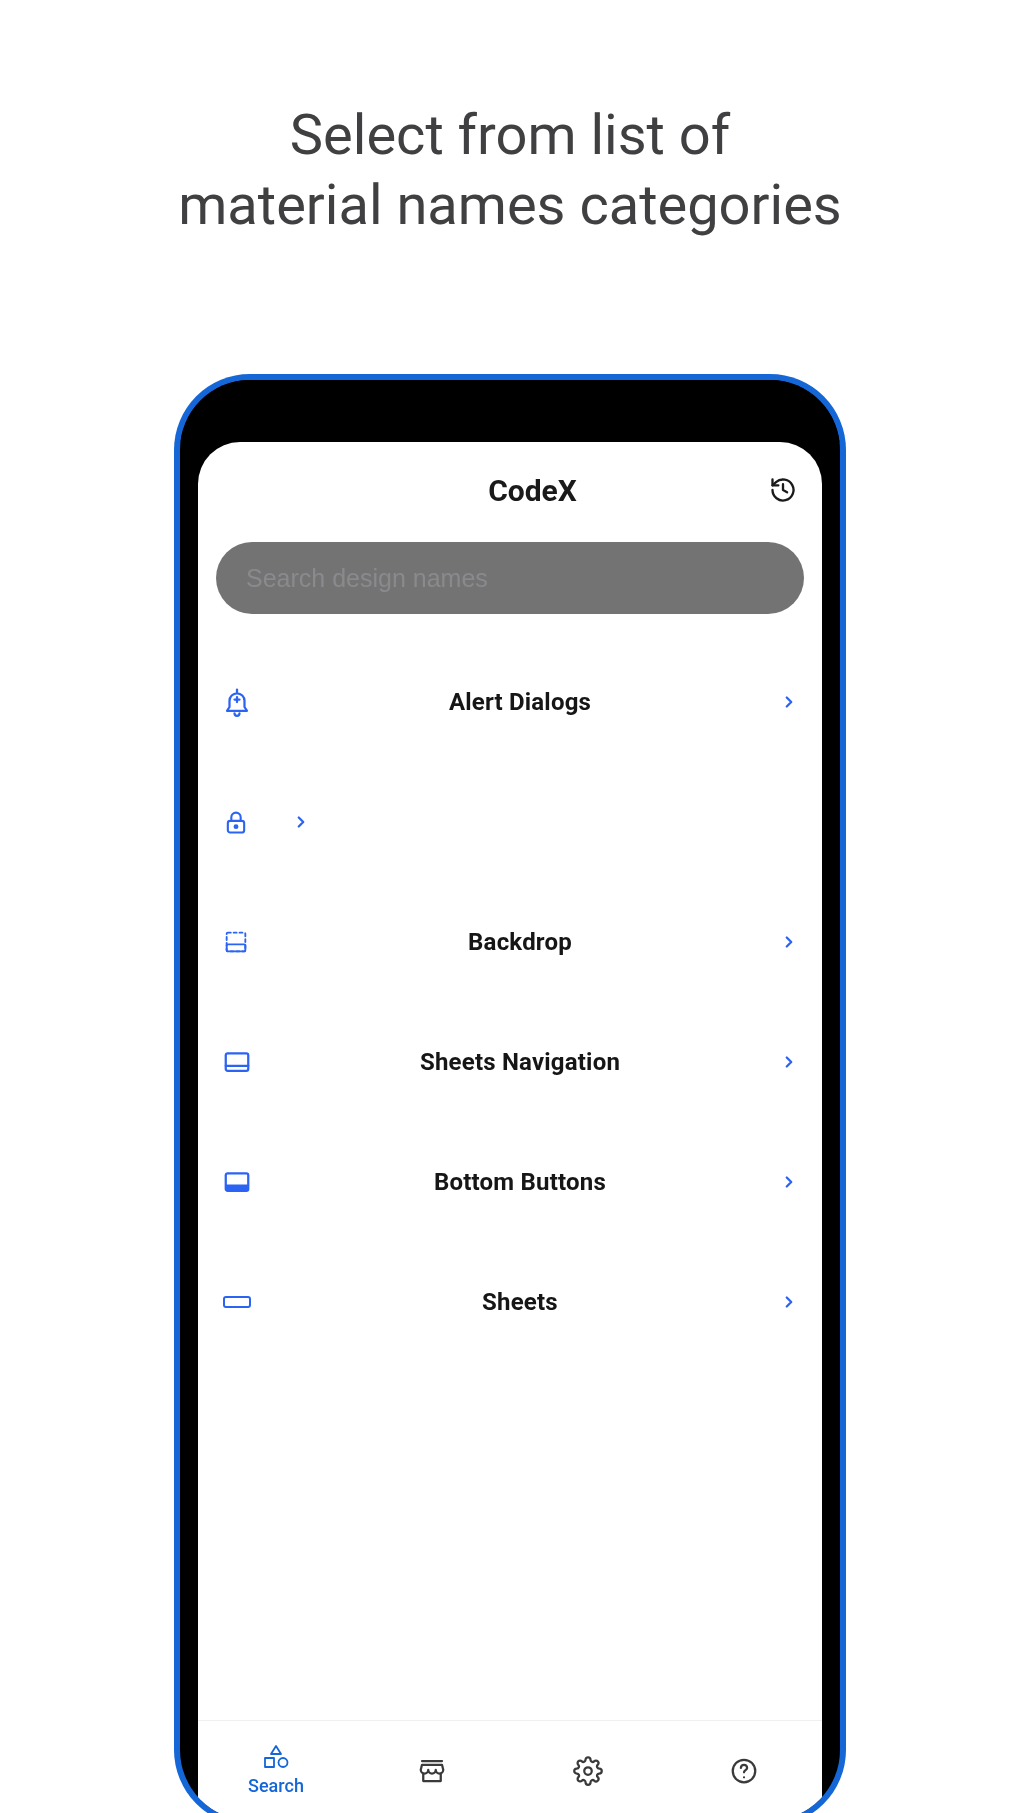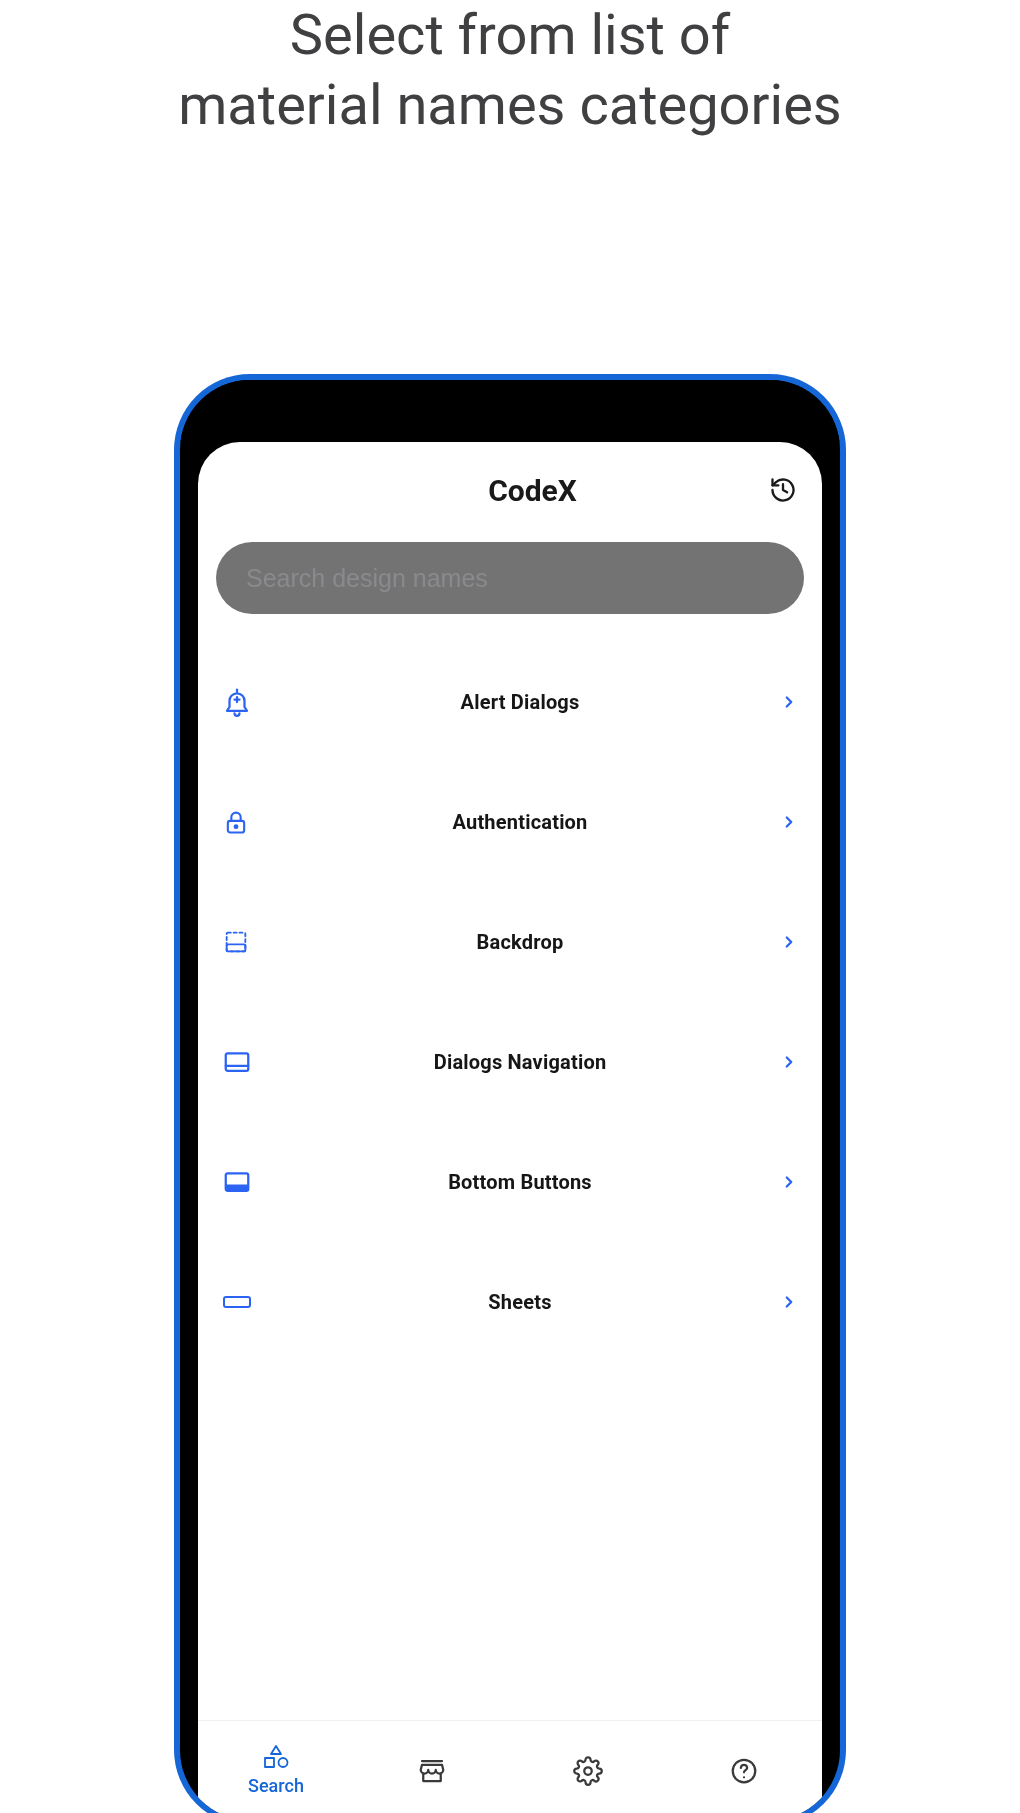--- a/index.html
+++ b/index.html
@@ -5,20 +5,21 @@
   *{box-sizing:border-box;margin:0;padding:0;}
   html,body{width:100%;height:100%;}
   body{
     width:1020px;height:1813px;
     background:#ffffff;
     font-family:-apple-system,BlinkMacSystemFont,"Segoe UI",Roboto,Arial,sans-serif;
     position:relative;overflow:hidden;
   }
   .promo-headline{
     width:100%;text-align:center;
+    padding-top:100px;
     color:#404042;font-weight:400;
     font-size:56px;line-height:1.25;
   }
   
   .phone{
     position:absolute;
     left:50%;transform:translateX(-50%);
     top:380px;
     width:660px;height:1440px;
     border-radius:70px;
@@ -61,21 +62,21 @@
   .search::placeholder{color:#8a8a8e;}
   
   .list{flex:1;overflow:hidden;padding-top:28px;}
   .row{
     display:flex;align-items:center;height:120px;padding:0 24px;
   }
   .row .icon-slot{
     width:54px;display:flex;align-items:center;justify-content:flex-start;
   }
   .row .label{
-    flex:1;text-align:center;font-size:20px;font-weight:700;color:#161616;
+    flex:1;text-align:center;font-size:24px;font-weight:700;color:#161616;
     letter-spacing:0.2px;
   }
   .row .chev{
     width:34px;display:flex;align-items:center;justify-content:flex-end;
   }
   
   .bottom-nav{
     height:100px;border-top:1px solid #efefef;
     display:flex;align-items:stretch;background:#fff;
   }
@@ -137,21 +138,20 @@
       </div>
 
       <div class="row">
         <span class="icon-slot">
           <svg width="28" height="28" viewBox="0 0 24 24" fill="none" stroke="#2b63f3" stroke-width="1.8" stroke-linecap="round" stroke-linejoin="round">
             <rect x="5" y="11" width="14" height="10" rx="2"></rect>
             <path d="M8 11V8a4 4 0 118 0v3"></path>
             <circle cx="12" cy="16" r="1.2" fill="#2b63f3"></circle>
           </svg>
         </span>
-        <span class="label">Authentication</span>
         <span class="chev">
           <svg width="18" height="18" viewBox="0 0 24 24" fill="none" stroke="#2b63f3" stroke-width="3" stroke-linecap="round" stroke-linejoin="round">
               <polyline points="9 6 15 12 9 18"></polyline>
             </svg>
         </span>
       </div>
 
       <div class="row">
         <span class="icon-slot">
           <svg width="28" height="28" viewBox="0 0 24 24" fill="none" stroke="#2b63f3" stroke-width="1.6" stroke-linecap="round" stroke-linejoin="round">
@@ -167,21 +167,21 @@
         </span>
       </div>
 
       <div class="row">
         <span class="icon-slot">
           <svg width="30" height="30" viewBox="0 0 24 24" fill="none" stroke="#2b63f3" stroke-width="1.8" stroke-linecap="round" stroke-linejoin="round">
             <rect x="3" y="5" width="18" height="14" rx="1.5"></rect>
             <line x1="3" y1="15" x2="21" y2="15"></line>
           </svg>
         </span>
-        <span class="label">Dialogs Navigation</span>
+        <span class="label">Sheets Navigation</span>
         <span class="chev">
           <svg width="18" height="18" viewBox="0 0 24 24" fill="none" stroke="#2b63f3" stroke-width="3" stroke-linecap="round" stroke-linejoin="round">
               <polyline points="9 6 15 12 9 18"></polyline>
             </svg>
         </span>
       </div>
 
       <div class="row">
         <span class="icon-slot">
           <svg width="30" height="30" viewBox="0 0 24 24" fill="none" stroke="#2b63f3" stroke-width="1.8" stroke-linecap="round" stroke-linejoin="round">

